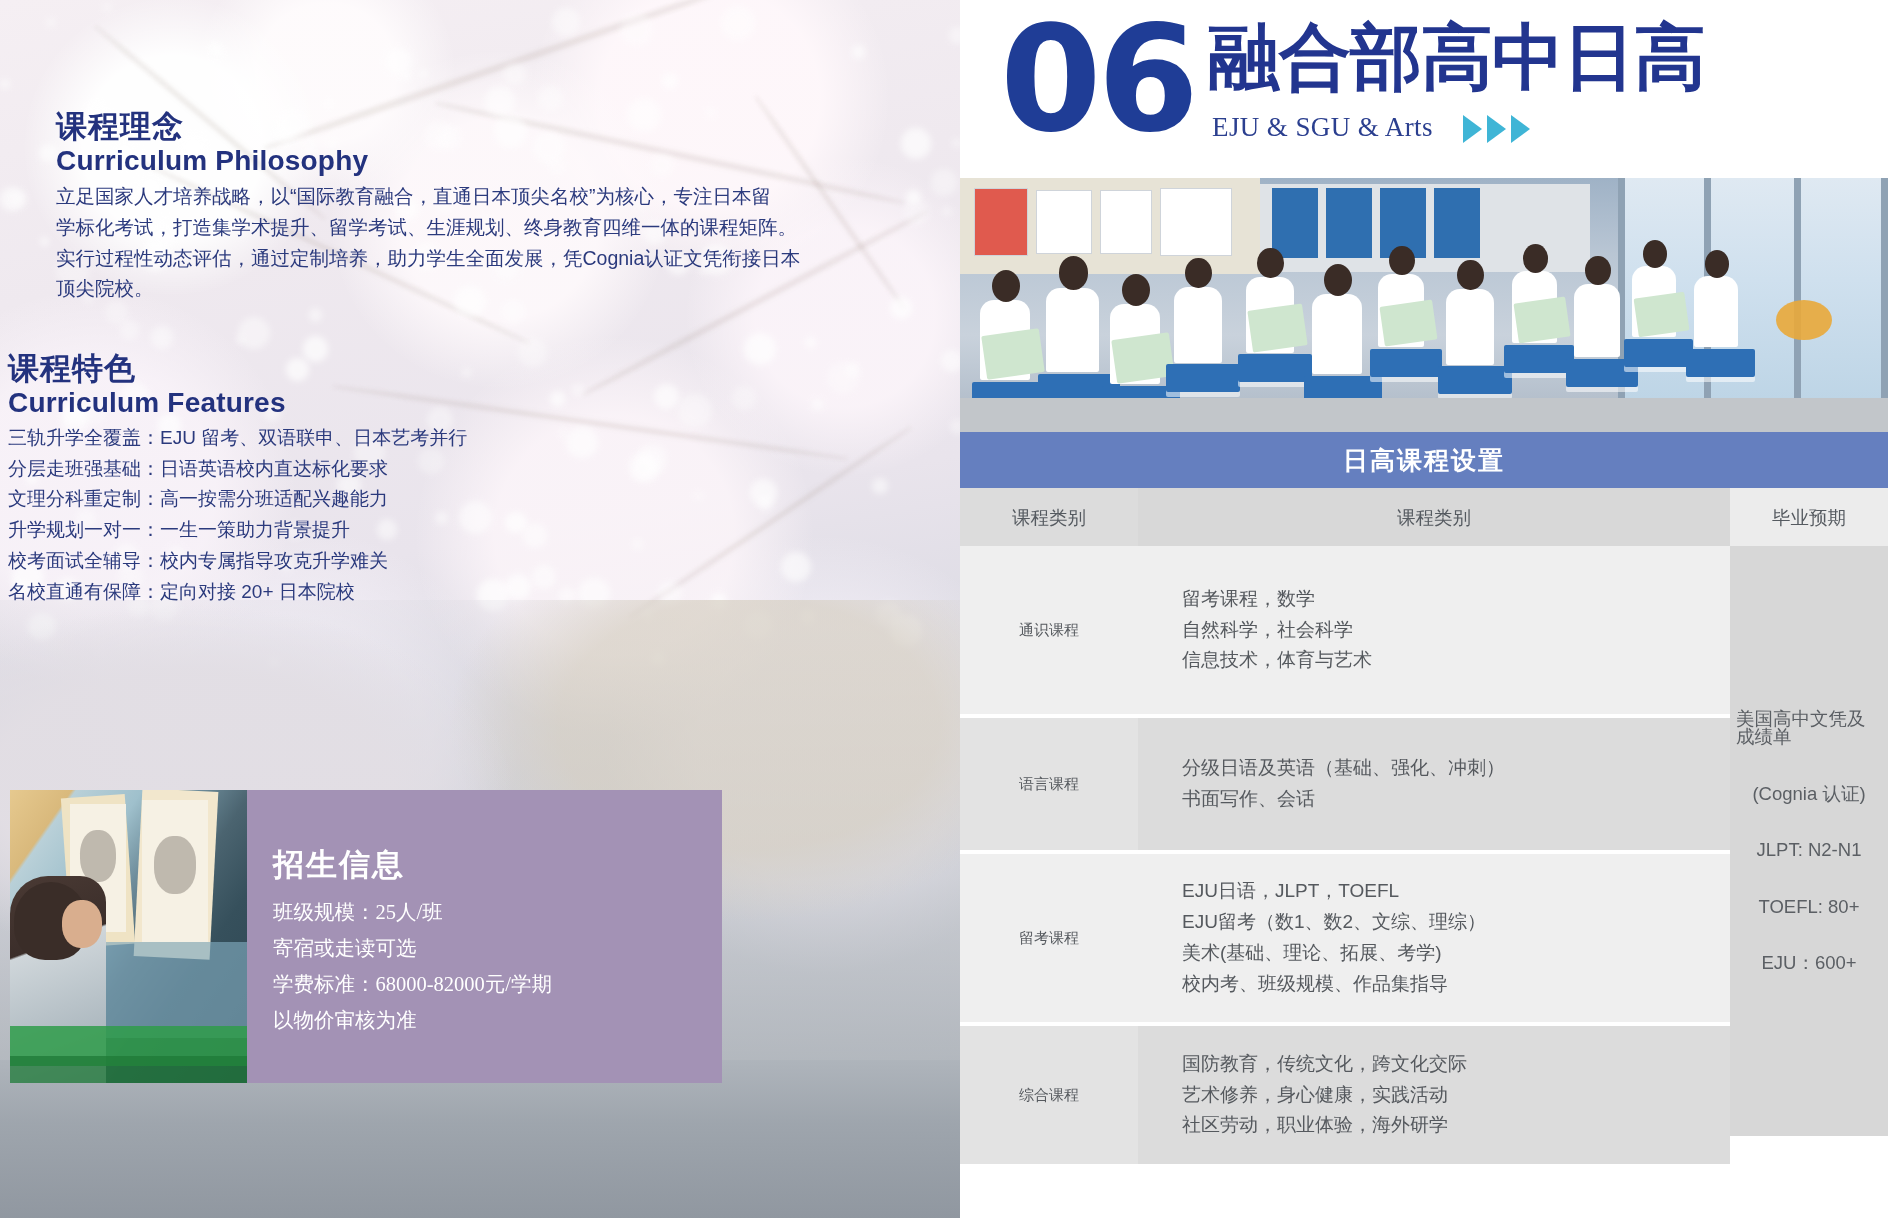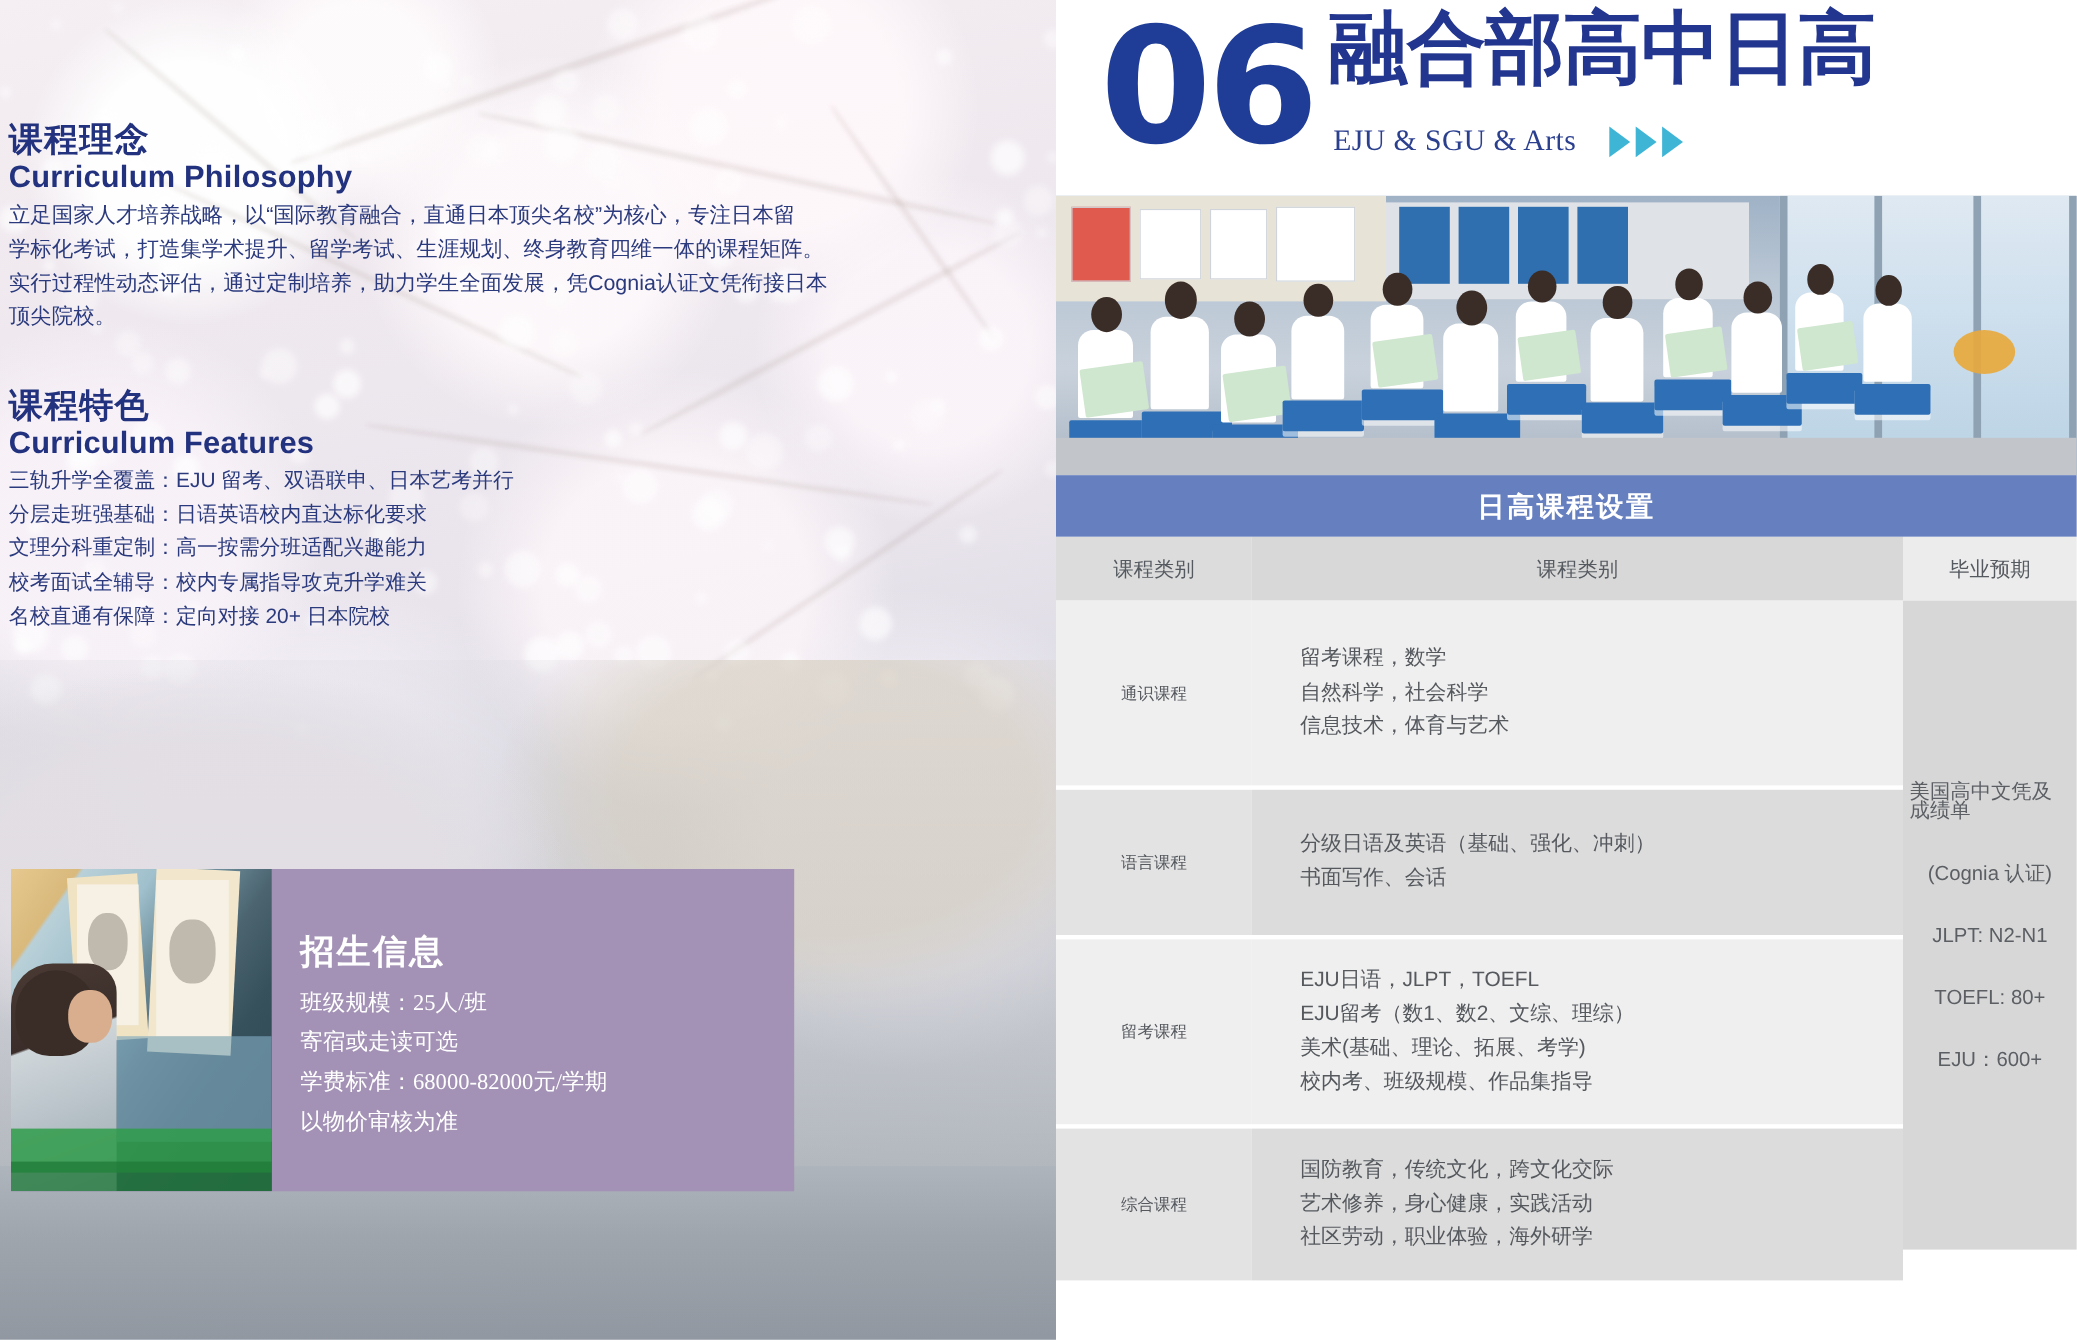--- a/index.html
+++ b/index.html
@@ -103,21 +103,21 @@
   
   .right-panel{position:absolute;left:960px;top:0;width:928px;height:1218px;background:#ffffff;}
 
   .hdr{position:absolute;left:0;top:0;width:928px;height:178px;}
   .hdr-num{
     position:absolute;left:40px;top:6px;
     font-size:146px;font-weight:bold;color:#1f3d96;line-height:1;
     letter-spacing:-4px;font-family:"DejaVu Sans",sans-serif;
   }
   .hdr-cn{
-    position:absolute;left:248px;top:8px;
+    position:absolute;left:248px;top:21px;
     font-size:72px;font-weight:bold;color:#22358f;letter-spacing:-1px;line-height:1;
   }
   .hdr-en{
     position:absolute;left:252px;top:112px;
     font-size:27px;color:#2b3f8f;font-family:"Liberation Serif","DejaVu Serif",serif;
     letter-spacing:.4px;
   }
   .hdr-arrows{position:absolute;left:503px;top:115px;display:flex;gap:5px;}
   .arw{
     width:0;height:0;border-top:14px solid transparent;border-bottom:14px solid transparent;
@@ -326,35 +326,36 @@
         <div class="blossom" style="width: 14.8747px; height: 14.8747px; left: 800.062px; top: 609.296px; opacity: 0.5;"></div>
         <div class="blossom" style="width: 12.2354px; height: 12.2354px; left: 210.721px; top: 45.4142px; opacity: 0.71;"></div>
         <div class="blossom" style="width: 23.2913px; height: 23.2913px; left: 643.095px; top: 220.978px; opacity: 0.63;"></div>
         <div class="blossom" style="width: 8.91999px; height: 8.91999px; left: 462.108px; top: 368.31px; opacity: 0.53;"></div>
         <div class="blossom" style="width: 8.17355px; height: 8.17355px; left: 699.853px; top: 266.515px; opacity: 0.43;"></div>
         <div class="blossom" style="width: 17.9024px; height: 17.9024px; left: 477.052px; top: 215.202px; opacity: 0.43;"></div>
       </div>
     <div class="lower-wash"></div>
     <div class="road"></div>
 
-    <div class="blk" style="top:110px;">
+    <div class="blk" style="top:110px;margin-left:48px;">
       <h2 class="cn-head">课程理念</h2>
       <h3 class="en-head">Curriculum Philosophy</h3>
       <p class="body-line">立足国家人才培养战略，以“国际教育融合，直通日本顶尖名校”为核心，专注日本留</p>
       <p class="body-line">学标化考试，打造集学术提升、留学考试、生涯规划、终身教育四维一体的课程矩阵。</p>
       <p class="body-line">实行过程性动态评估，通过定制培养，助力学生全面发展，凭Cognia认证文凭衔接日本</p>
       <p class="body-line">顶尖院校。</p>
     </div>
 
     <div class="blk" style="top:352px;">
       <h2 class="cn-head">课程特色</h2>
       <h3 class="en-head">Curriculum Features</h3>
       <p class="feat-line">三轨升学全覆盖：EJU 留考、双语联申、日本艺考并行</p>
       <p class="feat-line">分层走班强基础：日语英语校内直达标化要求</p>
       <p class="feat-line">文理分科重定制：高一按需分班适配兴趣能力</p>
+      <p class="feat-line">升学规划一对一：一生一策助力背景提升</p>
       <p class="feat-line">校考面试全辅导：校内专属指导攻克升学难关</p>
       <p class="feat-line">名校直通有保障：定向对接 20+ 日本院校</p>
     </div>
 
     <div class="adm-card">
       <div class="adm-photo">
         <div class="ph-easel ph-e1"></div>
         <div class="ph-easel ph-e2"></div>
         <div class="ph-paper ph-p1"></div>
         <div class="ph-paper ph-p2"></div>

